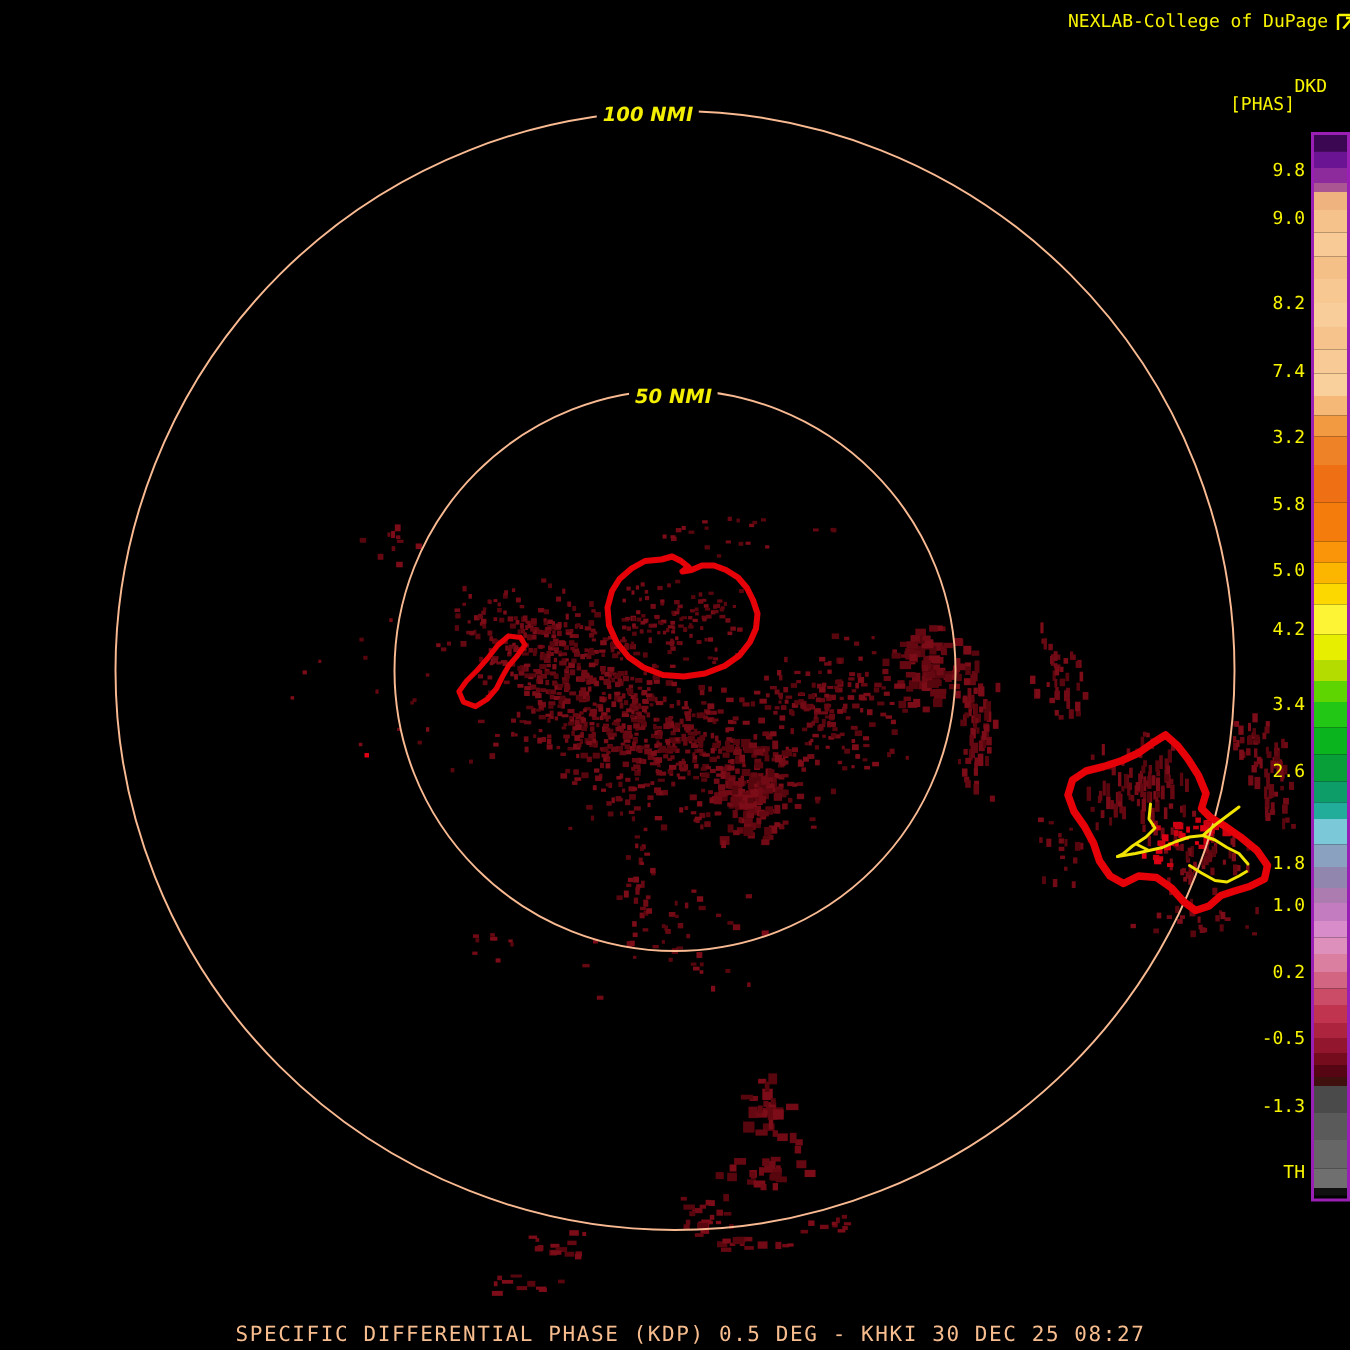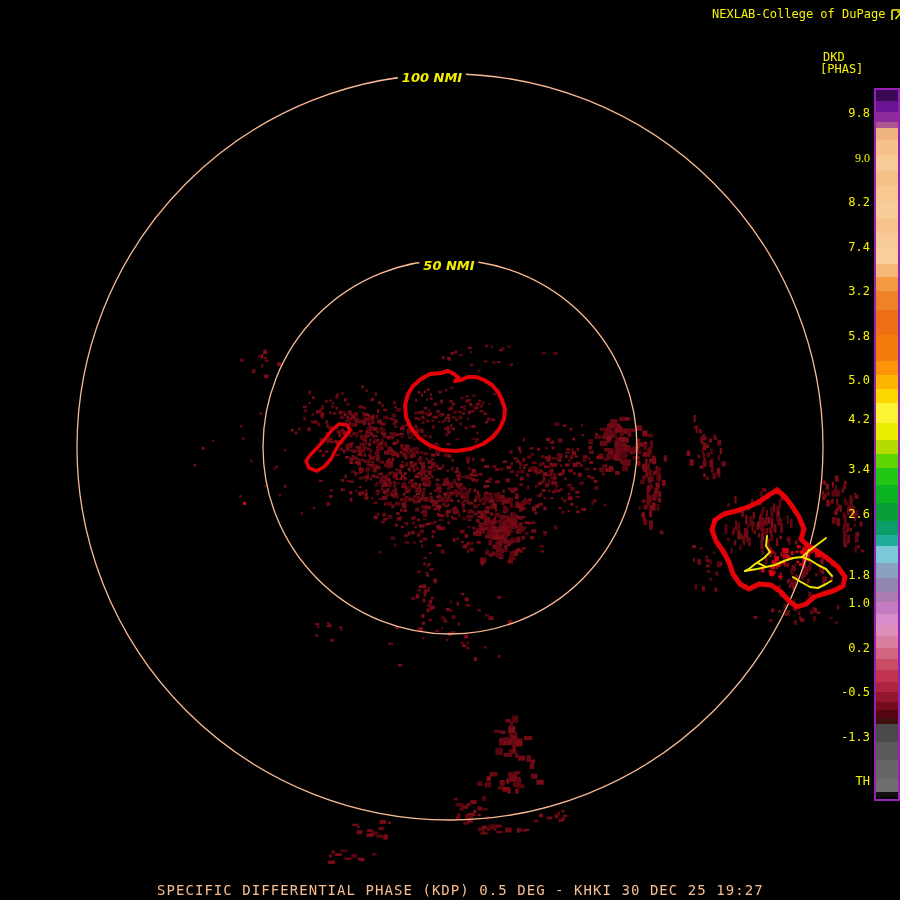--- a/index.html
+++ b/index.html
@@ -1,21 +1,21 @@
 <!DOCTYPE html>
 <html><head>
 <meta charset="utf-8">
 <style>
   html,body{margin:0;padding:0;background:#000;}
   #stage{position:relative;width:900px;height:900px;background:#000;overflow:hidden;
          font-family:"DejaVu Sans Mono","Liberation Mono",monospace;}
   #radar-svg{position:absolute;left:0;top:0;}
   .hdr{position:absolute;color:#f8f400;font-size:12px;line-height:13px;white-space:pre;}
   #brand{left:712px;top:7px;display:flex;align-items:center;gap:5px;font-size:12px;}
-  #prod-id{left:823px;top:51px;text-align:right;}
+  #prod-id{left:863px;top:51px;text-align:right;}
   #prod-units{left:820px;top:63px;}
   #caption{position:absolute;left:157px;top:882px;color:#f8bd8e;font-size:14px;
            letter-spacing:1.05px;white-space:pre;}
   #colorbar{position:absolute;display:flex;flex-direction:column;}
   #colorbar .band{width:100%;}
   #colorbar-ticks{position:absolute;left:818px;top:0;width:52px;height:730px;}
   .cbtick{position:absolute;width:100%;text-align:right;color:#f8f400;font-size:12px;
           font-family:"DejaVu Sans Mono","Liberation Mono",monospace;}
   .ring-label{position:absolute;transform:translate(-50%,-50%);background:#000;
               color:#f4ee00;font-size:13px;font-weight:bold;font-style:italic;
@@ -2169,31 +2169,31 @@
       <div class="band" style="height: 1.1%; background: rgb(86, 5, 18);"></div>
       <div class="band" style="height: 0.8%; background: rgb(64, 16, 14);"></div>
       <div class="band" style="height: 2.6%; background: rgb(74, 74, 74);"></div>
       <div class="band" style="height: 2.6%; background: rgb(90, 90, 90);"></div>
       <div class="band" style="height: 2.6%; background: rgb(102, 102, 102);"></div>
       <div class="band" style="height: 1.8%; background: rgb(111, 111, 111);"></div>
       <div class="band" style="height: 0.8%; background: rgb(16, 16, 16);"></div>
     </div>
   <div id="colorbar-ticks">
       <div class="cbtick" style="top: 106px;">9.8</div>
-      <div class="cbtick" style="top: 151px; font-family: Liberation Serif, serif;">9.0</div>
+      <div class="cbtick" style="top: 138px;">9.0</div>
       <div class="cbtick" style="top: 195px;">8.2</div>
       <div class="cbtick" style="top: 240px;">7.4</div>
       <div class="cbtick" style="top: 284px;">3.2</div>
       <div class="cbtick" style="top: 329px;">5.8</div>
       <div class="cbtick" style="top: 373px;">5.0</div>
       <div class="cbtick" style="top: 412px;">4.2</div>
       <div class="cbtick" style="top: 462px;">3.4</div>
       <div class="cbtick" style="top: 507px;">2.6</div>
       <div class="cbtick" style="top: 552px; margin-top: 16px;">1.8</div>
       <div class="cbtick" style="top: 596px;">1.0</div>
       <div class="cbtick" style="top: 641px;">0.2</div>
       <div class="cbtick" style="top: 685px;">-0.5</div>
       <div class="cbtick" style="top: 730px;">-1.3</div>
       <div class="cbtick" style="top: 774px;">TH</div>
     </div>
 
-  <div id="caption">SPECIFIC DIFFERENTIAL PHASE (KDP) 0.5 DEG - KHKI 30 DEC 25 19:27</div>
+  <div id="caption">SPECIFIC DIFFERENTIAL PHASE (KDP) 0.5 DEG - KHKI 30 DEC 25 08:27</div>
 </div>
 
 </body></html>

